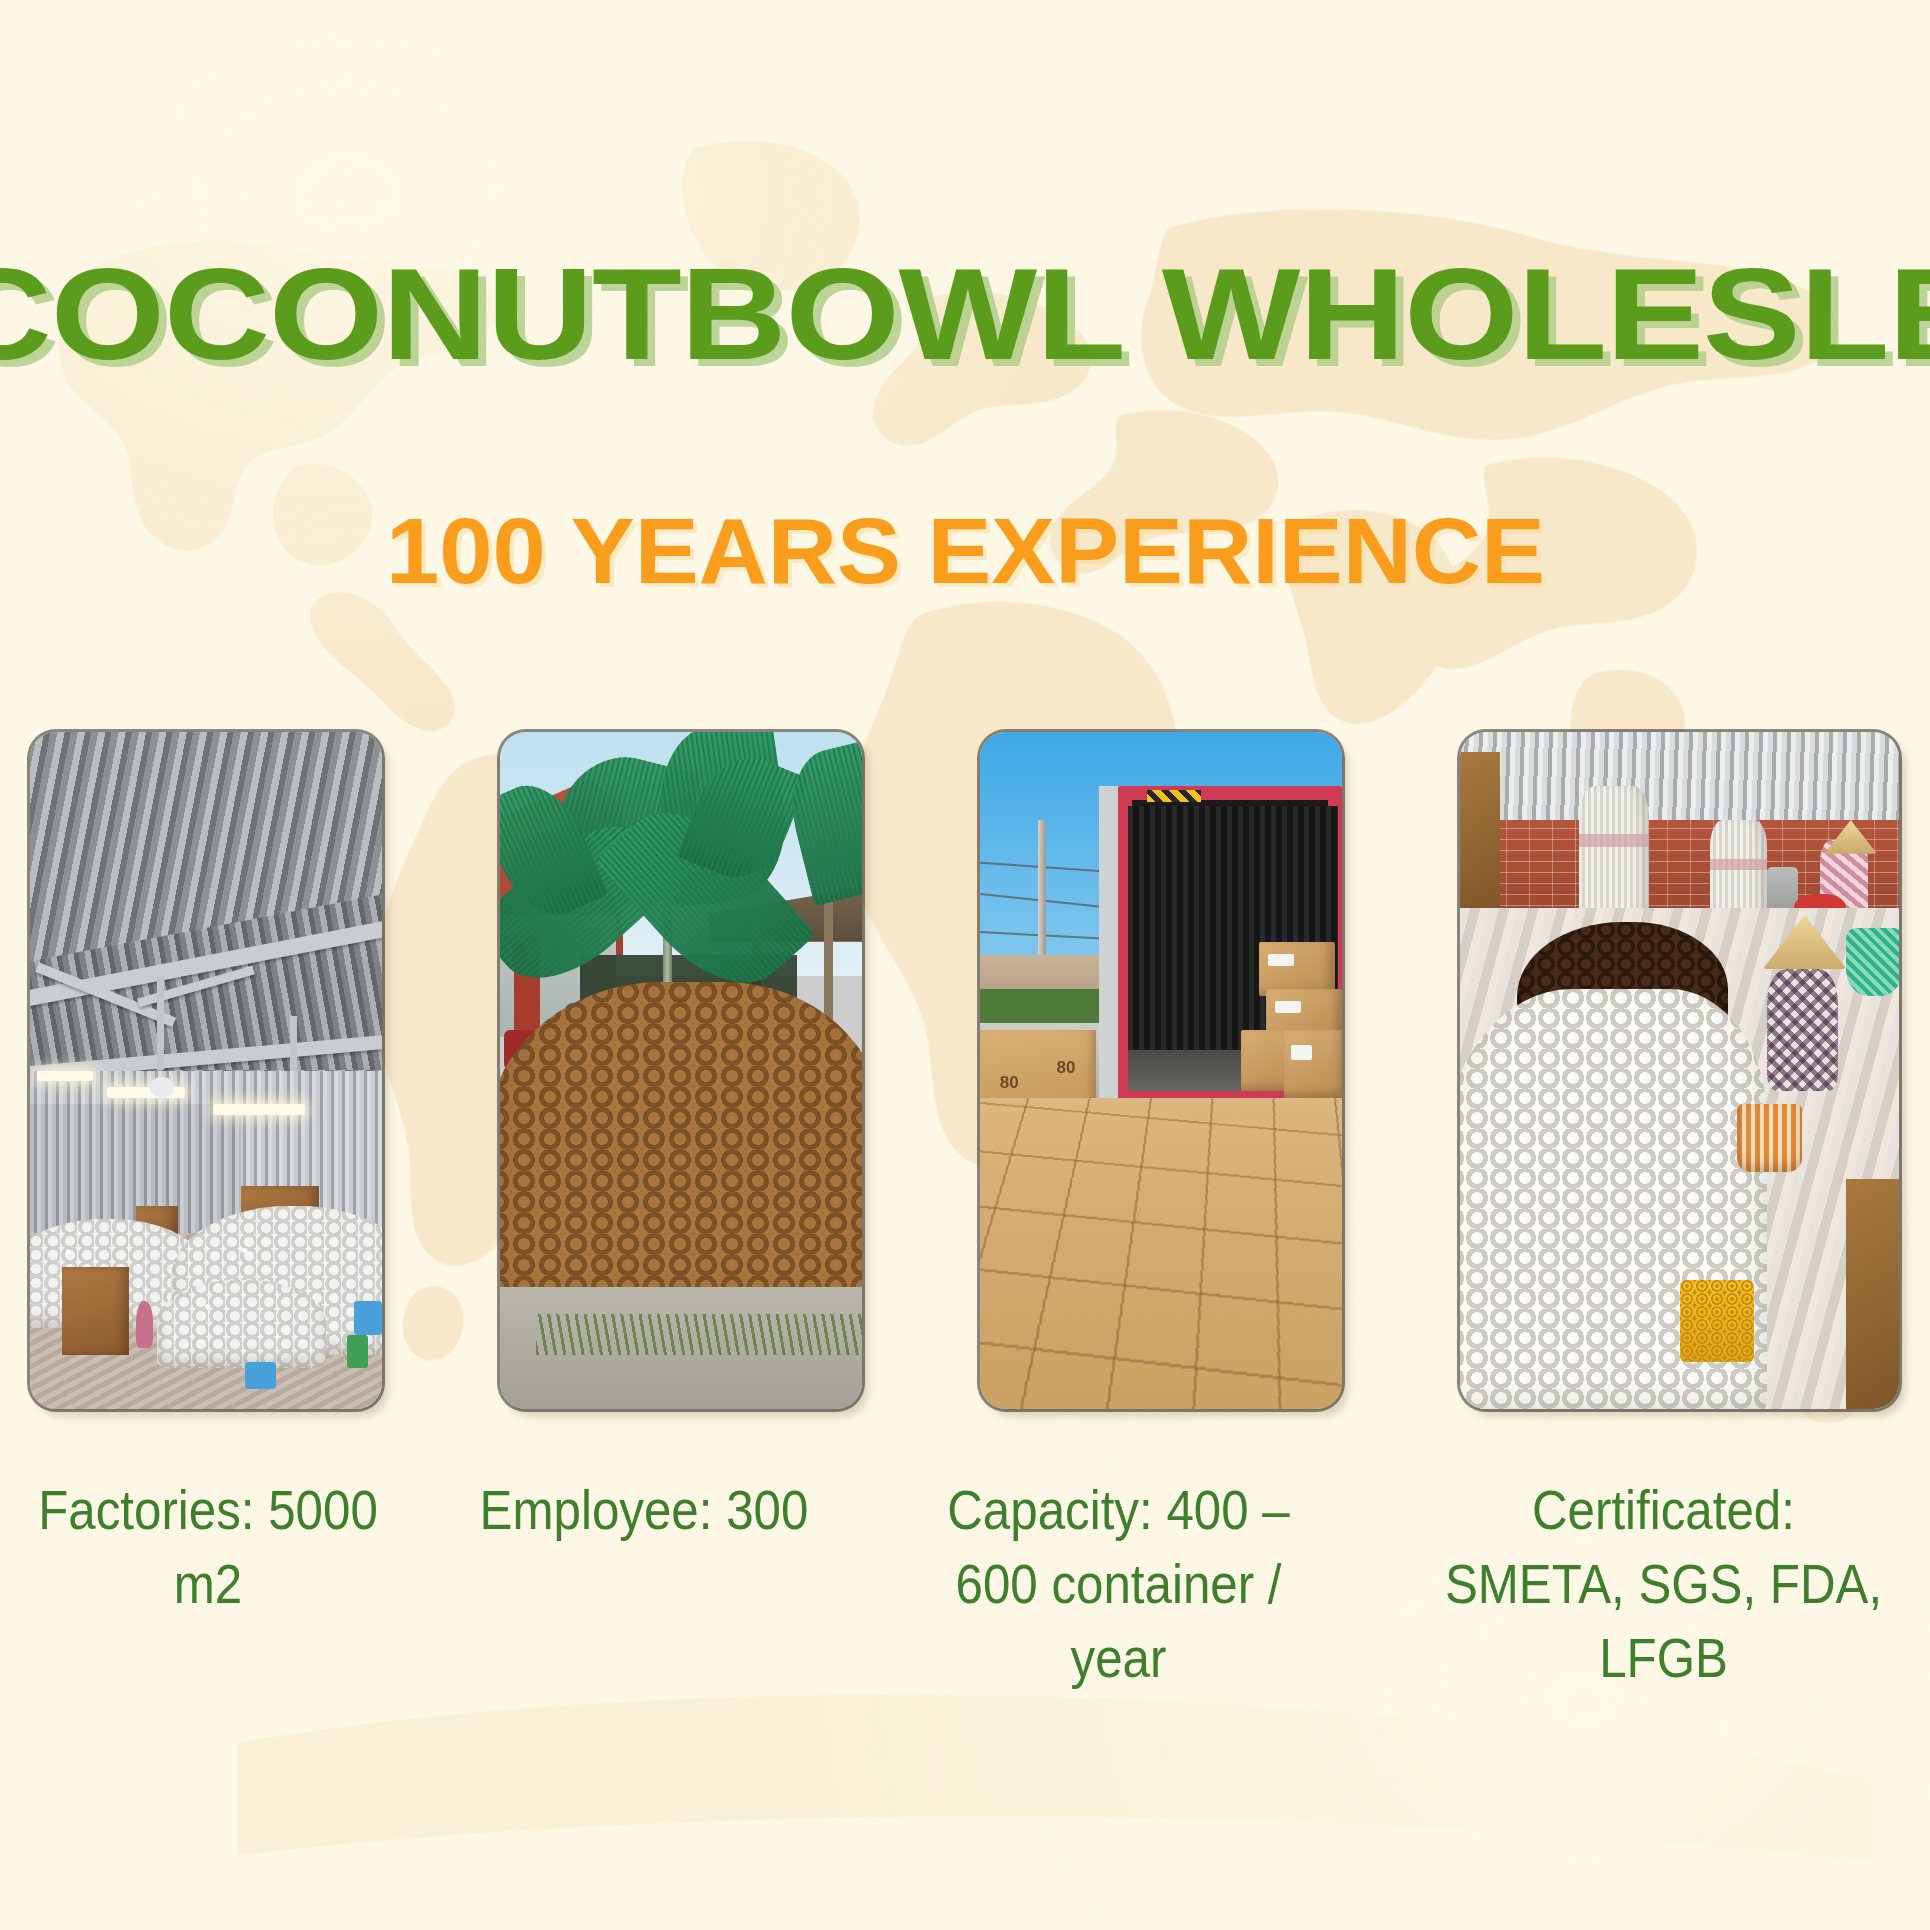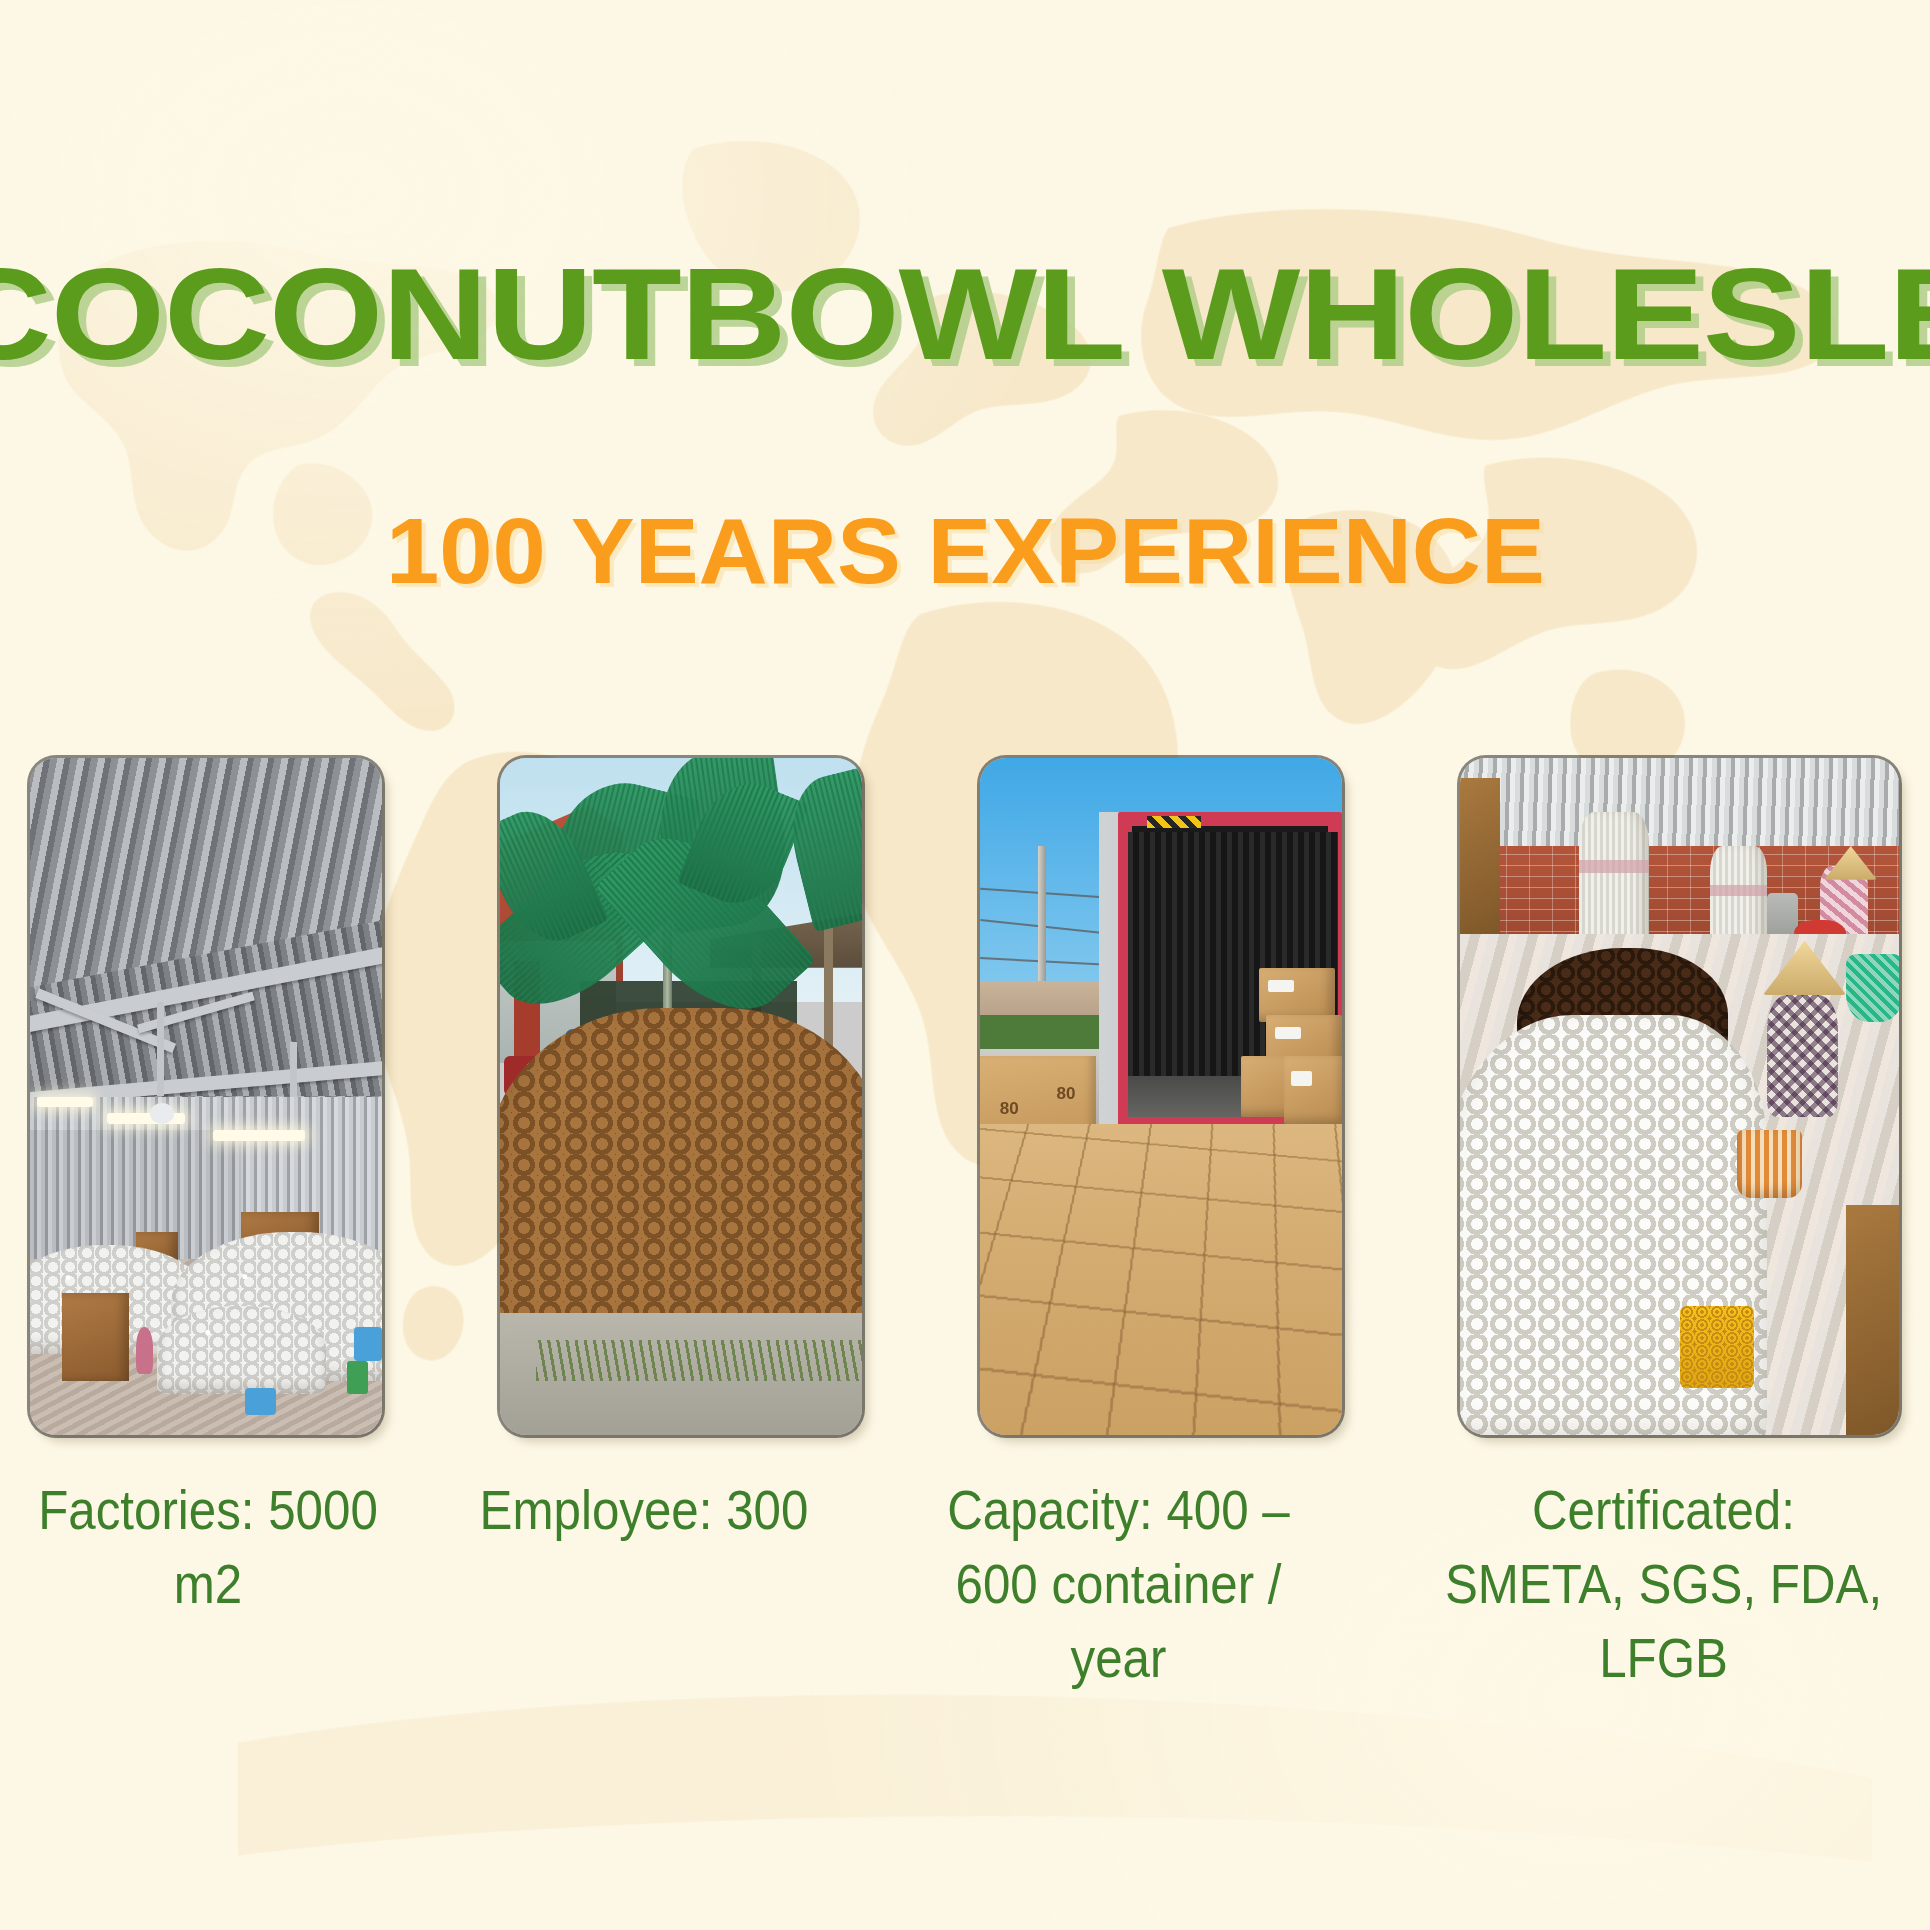--- a/index.html
+++ b/index.html
@@ -64,21 +64,21 @@
     color:#fa9d1c;
     transform:scaleX(1.03);
     transform-origin:50% 50%;
     text-shadow:4px 4px 0 rgba(250,220,160,.55);
     white-space:nowrap;
   }
 
   
   .photo-row{
     position:absolute;
-    top:758px; left:0; width:1646px; height:677px;
+    top:732px; left:0; width:1646px; height:677px;
   }
   .photo{
     position:absolute;
     top:0; height:677px;
     border-radius:26px;
     overflow:hidden;
     box-shadow:0 0 0 3px rgba(40,40,40,.55), 6px 7px 10px rgba(120,100,60,.28);
     background:#ccc;
   }
   .photo .scene{ position:absolute; inset:0; }

